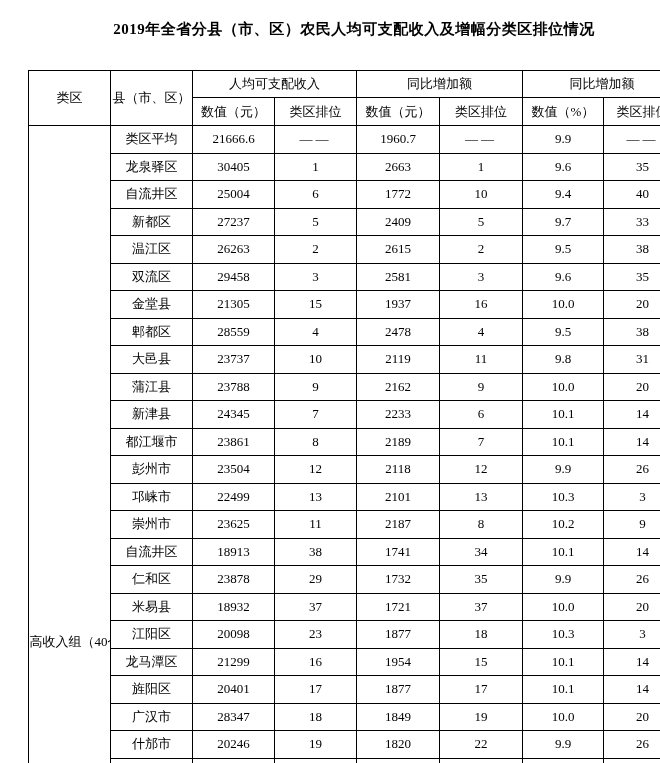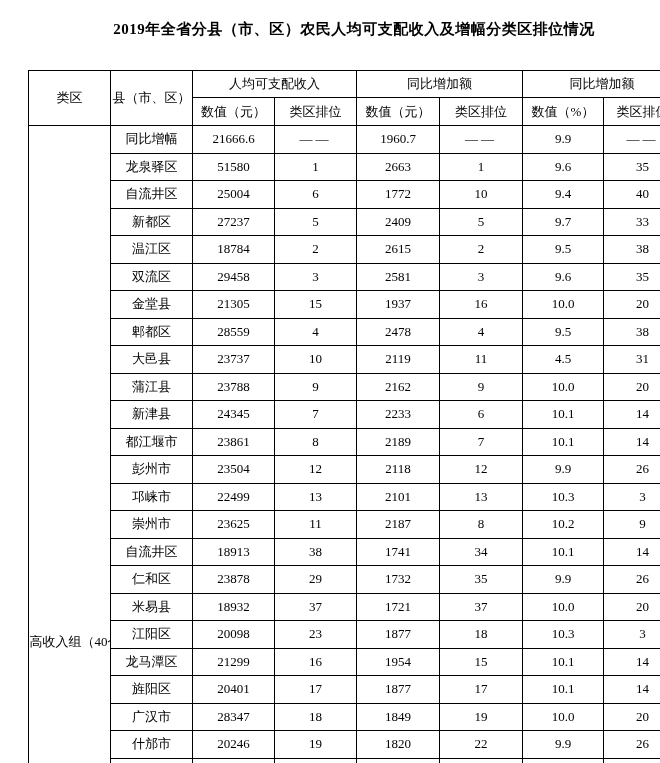--- a/index.html
+++ b/index.html
@@ -97,31 +97,31 @@
         <th>类区排位</th>
         <th>数值（%）</th>
         <th>类区排位</th>
       </tr>
     </thead>
     <tbody id="tbody">
         <tr>
           <td rowspan="24" class="group-cell">
             <div class="group-label">高收入组（40个县、市、区）</div>
           </td>
-          <td>同比增幅</td>
+          <td>类区平均</td>
           <td>21666.6</td>
           <td class="dash">——</td>
           <td>1960.7</td>
           <td class="dash">——</td>
           <td>9.9</td>
           <td class="dash">——</td>
         </tr>
         <tr>
           <td>龙泉驿区</td>
-          <td>51580</td>
+          <td>30405</td>
           <td>1</td>
           <td>2663</td>
           <td>1</td>
           <td>9.6</td>
           <td>35</td>
         </tr>
         <tr>
           <td>自流井区</td>
           <td>25004</td>
           <td>6</td>
@@ -134,21 +134,21 @@
           <td>新都区</td>
           <td>27237</td>
           <td>5</td>
           <td>2409</td>
           <td>5</td>
           <td>9.7</td>
           <td>33</td>
         </tr>
         <tr>
           <td>温江区</td>
-          <td>18784</td>
+          <td>26263</td>
           <td>2</td>
           <td>2615</td>
           <td>2</td>
           <td>9.5</td>
           <td>38</td>
         </tr>
         <tr>
           <td>双流区</td>
           <td>29458</td>
           <td>3</td>
@@ -174,21 +174,21 @@
           <td>4</td>
           <td>9.5</td>
           <td>38</td>
         </tr>
         <tr>
           <td>大邑县</td>
           <td>23737</td>
           <td>10</td>
           <td>2119</td>
           <td>11</td>
-          <td>4.5</td>
+          <td>9.8</td>
           <td>31</td>
         </tr>
         <tr>
           <td>蒲江县</td>
           <td>23788</td>
           <td>9</td>
           <td>2162</td>
           <td>9</td>
           <td>10.0</td>
           <td>20</td>

